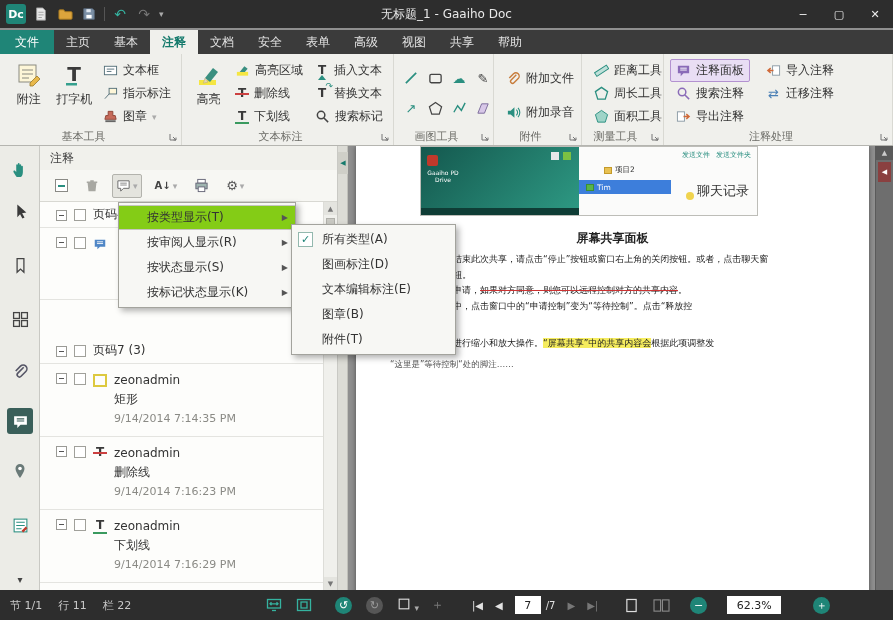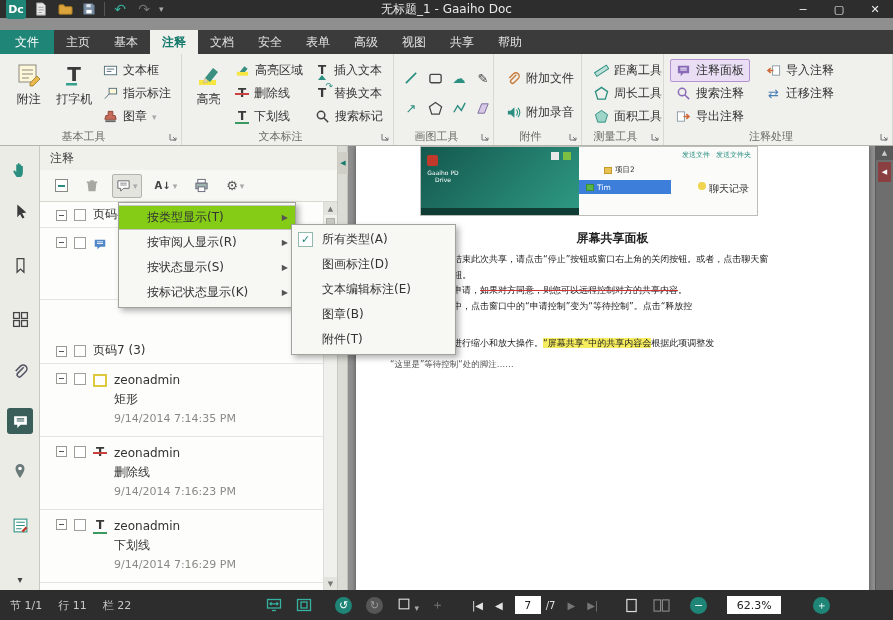--- a/index.html
+++ b/index.html
@@ -1,21 +1,21 @@
 <!DOCTYPE html>
 <html><head>
 <meta charset="utf-8">
 <style>
 *{box-sizing:border-box;margin:0;padding:0}
 html,body{width:893px;height:620px}
 body{font-family:"DejaVu Sans","Liberation Sans",sans-serif;font-size:12px;color:#333;background:#8f8f8f;overflow:hidden;user-select:none}
 .win{position:absolute;left:0;top:0;width:893px;height:620px}
 
 
-.titlebar{position:absolute;left:0;top:0;right:0;height:18px;background:#2d2d2d;display:flex;align-items:center;color:#ddd;padding:0 0 0 6px;gap:6px;z-index:5}
+.titlebar{position:absolute;left:0;top:0;right:0;height:28px;background:#2d2d2d;display:flex;align-items:center;color:#ddd;padding:0 0 0 6px;gap:6px;z-index:5}
 .logo{width:20px;height:20px;background:#1f8577;color:#fff;font-weight:bold;font-size:11px;display:flex;align-items:center;justify-content:center;border-radius:3px;flex:0 0 20px}
 .tbic{width:18px;height:18px;display:inline-flex;align-items:center;justify-content:center;flex:0 0 18px}
 .tbsep{width:1px;height:14px;background:#555;flex:0 0 1px}
 .tbtitle{position:absolute;left:180px;right:180px;text-align:center;font-size:12px;color:#e9e9e9;pointer-events:none}
 .winctrls{margin-left:auto;display:flex;height:30px}
 .wbtn{width:36px;height:30px;display:flex;align-items:center;justify-content:center;color:#eee;font-size:11px}
 .caret{color:#aaa;font-size:9px}
 
 
 .tabbar{position:absolute;top:30px;left:0;right:0;height:24px;background:#3b3b3b;display:flex;z-index:5}
@@ -93,21 +93,21 @@
 .deco2{position:absolute;right:20px;top:5px;width:8px;height:8px;background:#e8e8e8}
 .taskb{position:absolute;left:0;right:0;bottom:0;height:7px;background:#0f3d36}
 .shotr{flex:1;background:#fbfbfa;position:relative}
 .shlinks{position:absolute;top:3px;right:6px;color:#2a8f80;font-size:7px;display:flex;gap:6px}
 .shrow{position:absolute;top:18px;left:25px;display:flex;align-items:center;gap:3px;font-size:7.5px;color:#333}
 .mini{width:8px;height:7px;flex:0 0 8px}
 .mini.folder{background:#e8c152;border:1px solid #c49a2a}
 .mini.green{background:#58b54a;border:1px solid #3d8f32}
 .mini.chat{background:#f0d34e;border-radius:50%;width:8px;height:8px}
 .timrow{position:absolute;top:33px;left:0;width:92px;height:14px;background:#3d7edb;color:#fff;display:flex;align-items:center;gap:3px;padding-left:7px;font-size:7.5px}
-.chatbtn{position:absolute;top:35px;right:8px;display:flex;align-items:flex-start;gap:3px;font-size:10px;color:#333}
+.chatbtn{position:absolute;top:35px;right:8px;display:flex;align-items:flex-end;gap:3px;font-size:13px;color:#333}
 .doctitle{position:absolute;top:84px;left:0;right:0;text-align:center;font-size:12px;font-weight:bold;color:#222}
 .para{position:absolute;top:106px;left:34px;right:24px;font-size:9px;line-height:15.5px;color:#222}
 .dl{white-space:nowrap;overflow:hidden}
 .dl.indent{text-indent:36px}
 .dl.gap{margin-top:6px;margin-left:-18px}
 .dl.foot{margin-top:6px;color:#555;font-size:8.5px;margin-left:0}
 .strike{text-decoration:line-through;text-decoration-color:#cc3333;color:#222}
 .green{color:#2e7d32;text-decoration:underline;text-decoration-color:#2e7d32}
 .hlite{background:#f5ec5e}
 

